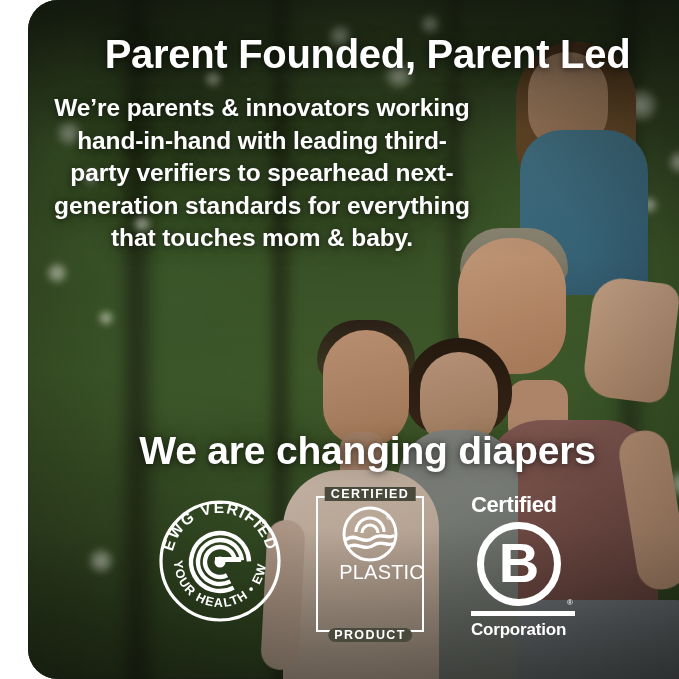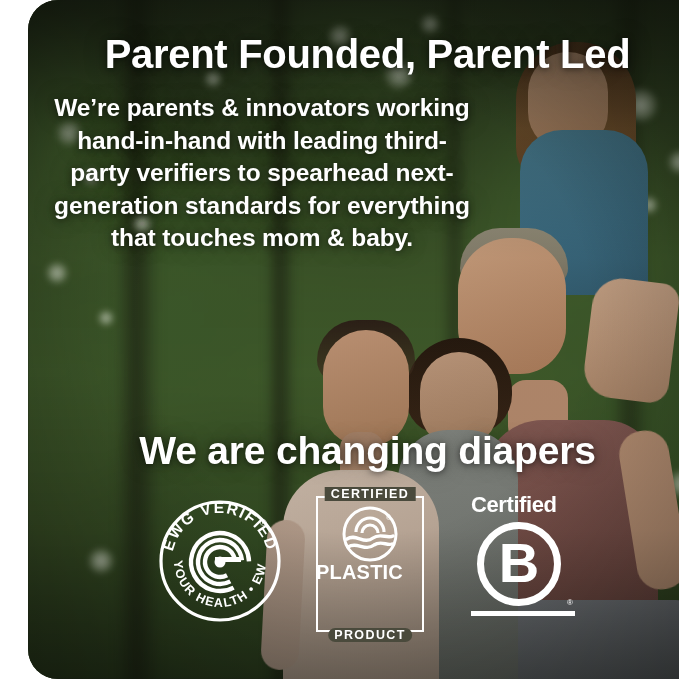--- a/index.html
+++ b/index.html
@@ -124,22 +124,22 @@
   #ewg svg{display:block;}
 
   
   #plastic{position:absolute;left:288px;top:2px;width:108px;height:136px;}
   #plastic .frame{position:absolute;inset:0;border:2.5px solid #fff;}
   #plastic .cap{position:absolute;left:50%;transform:translateX(-50%);
                 background:rgba(58,60,48,.0);padding:0 6px;color:#fff;
                 font-weight:700;letter-spacing:1.4px;}
   #pn-certified{top:-9px;font-size:12.5px;}
   #pn-product{bottom:-10px;font-size:12.5px;letter-spacing:2px;}
-  #pn-words{position:absolute;left:0;right:0;top:66px;color:#fff;text-align:left;
-            font-weight:700;font-size:20px;line-height:1.08;letter-spacing:.2px;}
+  #pn-words{position:absolute;left:0;right:0;top:66px;color:#fff;text-align:right;
+            font-weight:400;font-size:20px;line-height:1.08;letter-spacing:.2px;}
   #pn-logo{position:absolute;left:50%;top:10px;transform:translateX(-50%);width:56px;height:56px;}
 
   
   #bcorp{position:absolute;left:443px;top:0px;width:112px;height:145px;color:#fff;}
   #bc-certified{font-size:22px;font-weight:700;letter-spacing:-.4px;line-height:1;}
   #bc-circle{position:absolute;left:6px;top:28px;width:84px;height:84px;
              border:7px solid #fff;border-radius:50%;box-sizing:border-box;
              display:flex;align-items:center;justify-content:center;}
   #bc-b{font-size:56px;font-weight:700;line-height:1;margin-top:-3px;}
   #bc-rule{position:absolute;left:0;top:117px;width:104px;height:5px;background:#fff;}
@@ -256,16 +256,17 @@
       <div class="cap" id="pn-product" style="background:#4a4a3c;border-radius:7px;">PRODUCT</div>
     </div>
 
     <div id="bcorp">
       <div id="bc-certified">Certified</div>
       <div id="bc-circle">
         <span id="bc-b">B</span>
       </div>
       <div id="bc-reg">®</div>
       <div id="bc-rule"></div>
+      <div id="bc-corporation">Corporation</div>
     </div>
 
   </div>
 </div>
 
 </body></html>

